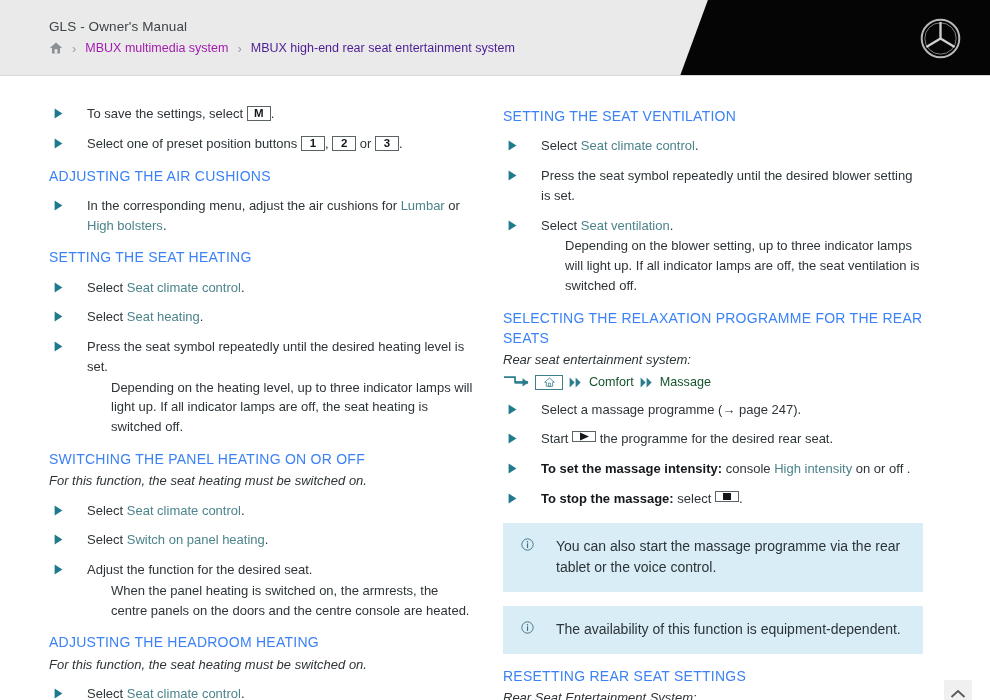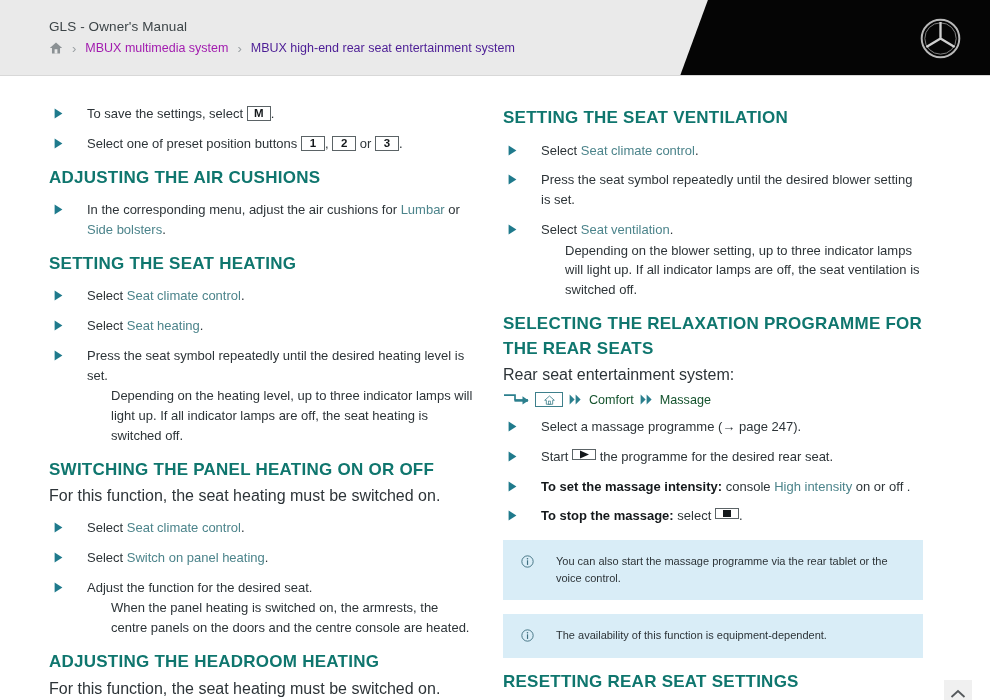--- a/index.html
+++ b/index.html
@@ -64,32 +64,33 @@
   .col {
     position: absolute;
     top: 18px;
     width: 425px;
   }
   .col-left  { left: 49px; }
   .col-right { left: 503px; width: 420px; }
 
   
   .h2 {
-    font-size: 17px;
-    font-weight: bold;
+    font-size: 14px;
+    font-weight: normal;
     letter-spacing: .25px;
-    color: #0f766e;
+    color: #3b82f6;
     margin: 12px 0 2px 0;
     line-height: 1.45;
   }
   .intro {
-    font-size: 16px;
+    font-size: 13px;
     color: #2d3438;
     line-height: 1.5;
     margin: 0 0 2px 0;
+    font-style: italic;
   }
 
   .step {
     display: flex;
     align-items: flex-start;
     margin: 10px 0 0 0;
   }
   .bullet {
     flex: 0 0 auto;
     width: 9px; height: 11px;
@@ -153,21 +154,21 @@
     align-items: flex-start;
     padding: 13px 16px 14px 18px;
     margin: 14px 0 0 0;
   }
   .infobox .i-icon {
     flex: 0 0 auto;
     width: 13px; height: 13px;
     margin: 2px 22px 0 0;
   }
   .infobox .i-text {
-    font-size: 11px;
+    font-size: 14px;
     line-height: 1.5;
     color: #2d3438;
   }
 
   
   .fab {
     position: absolute;
     right: 18px;
     width: 28px; height: 28px;
     background: #f0f0f0;
@@ -228,21 +229,21 @@
                  <svg class="bullet" viewBox="0 0 9 11">
     <path d="M0.6 0.6 L8.4 5.5 L0.6 10.4 Z" fill="#1f7a8c"></path>
   </svg>
                  <div class="step-body"><span>Select one of preset position buttons </span><span class="key">1</span><span>, </span><span class="key">2</span><span> or </span><span class="key">3</span><span>.</span></div>
                </div>
       <div class="h2">ADJUSTING THE AIR CUSHIONS</div>
       <div class="step">
                  <svg class="bullet" viewBox="0 0 9 11">
     <path d="M0.6 0.6 L8.4 5.5 L0.6 10.4 Z" fill="#1f7a8c"></path>
   </svg>
-                 <div class="step-body"><span>In the corresponding menu, adjust the air cushions for </span><span class="lnk">Lumbar</span><span> or </span><span class="lnk">Side bolsters</span><span>.</span></div>
+                 <div class="step-body"><span>In the corresponding menu, adjust the air cushions for </span><span class="lnk">Lumbar</span><span> or </span><span class="lnk">High bolsters</span><span>.</span></div>
                </div>
       <div class="h2">SETTING THE SEAT HEATING</div>
       <div class="step">
                  <svg class="bullet" viewBox="0 0 9 11">
     <path d="M0.6 0.6 L8.4 5.5 L0.6 10.4 Z" fill="#1f7a8c"></path>
   </svg>
                  <div class="step-body"><span>Select </span><span class="lnk">Seat climate control</span><span>.</span></div>
                </div>
       <div class="step">
                  <svg class="bullet" viewBox="0 0 9 11">

